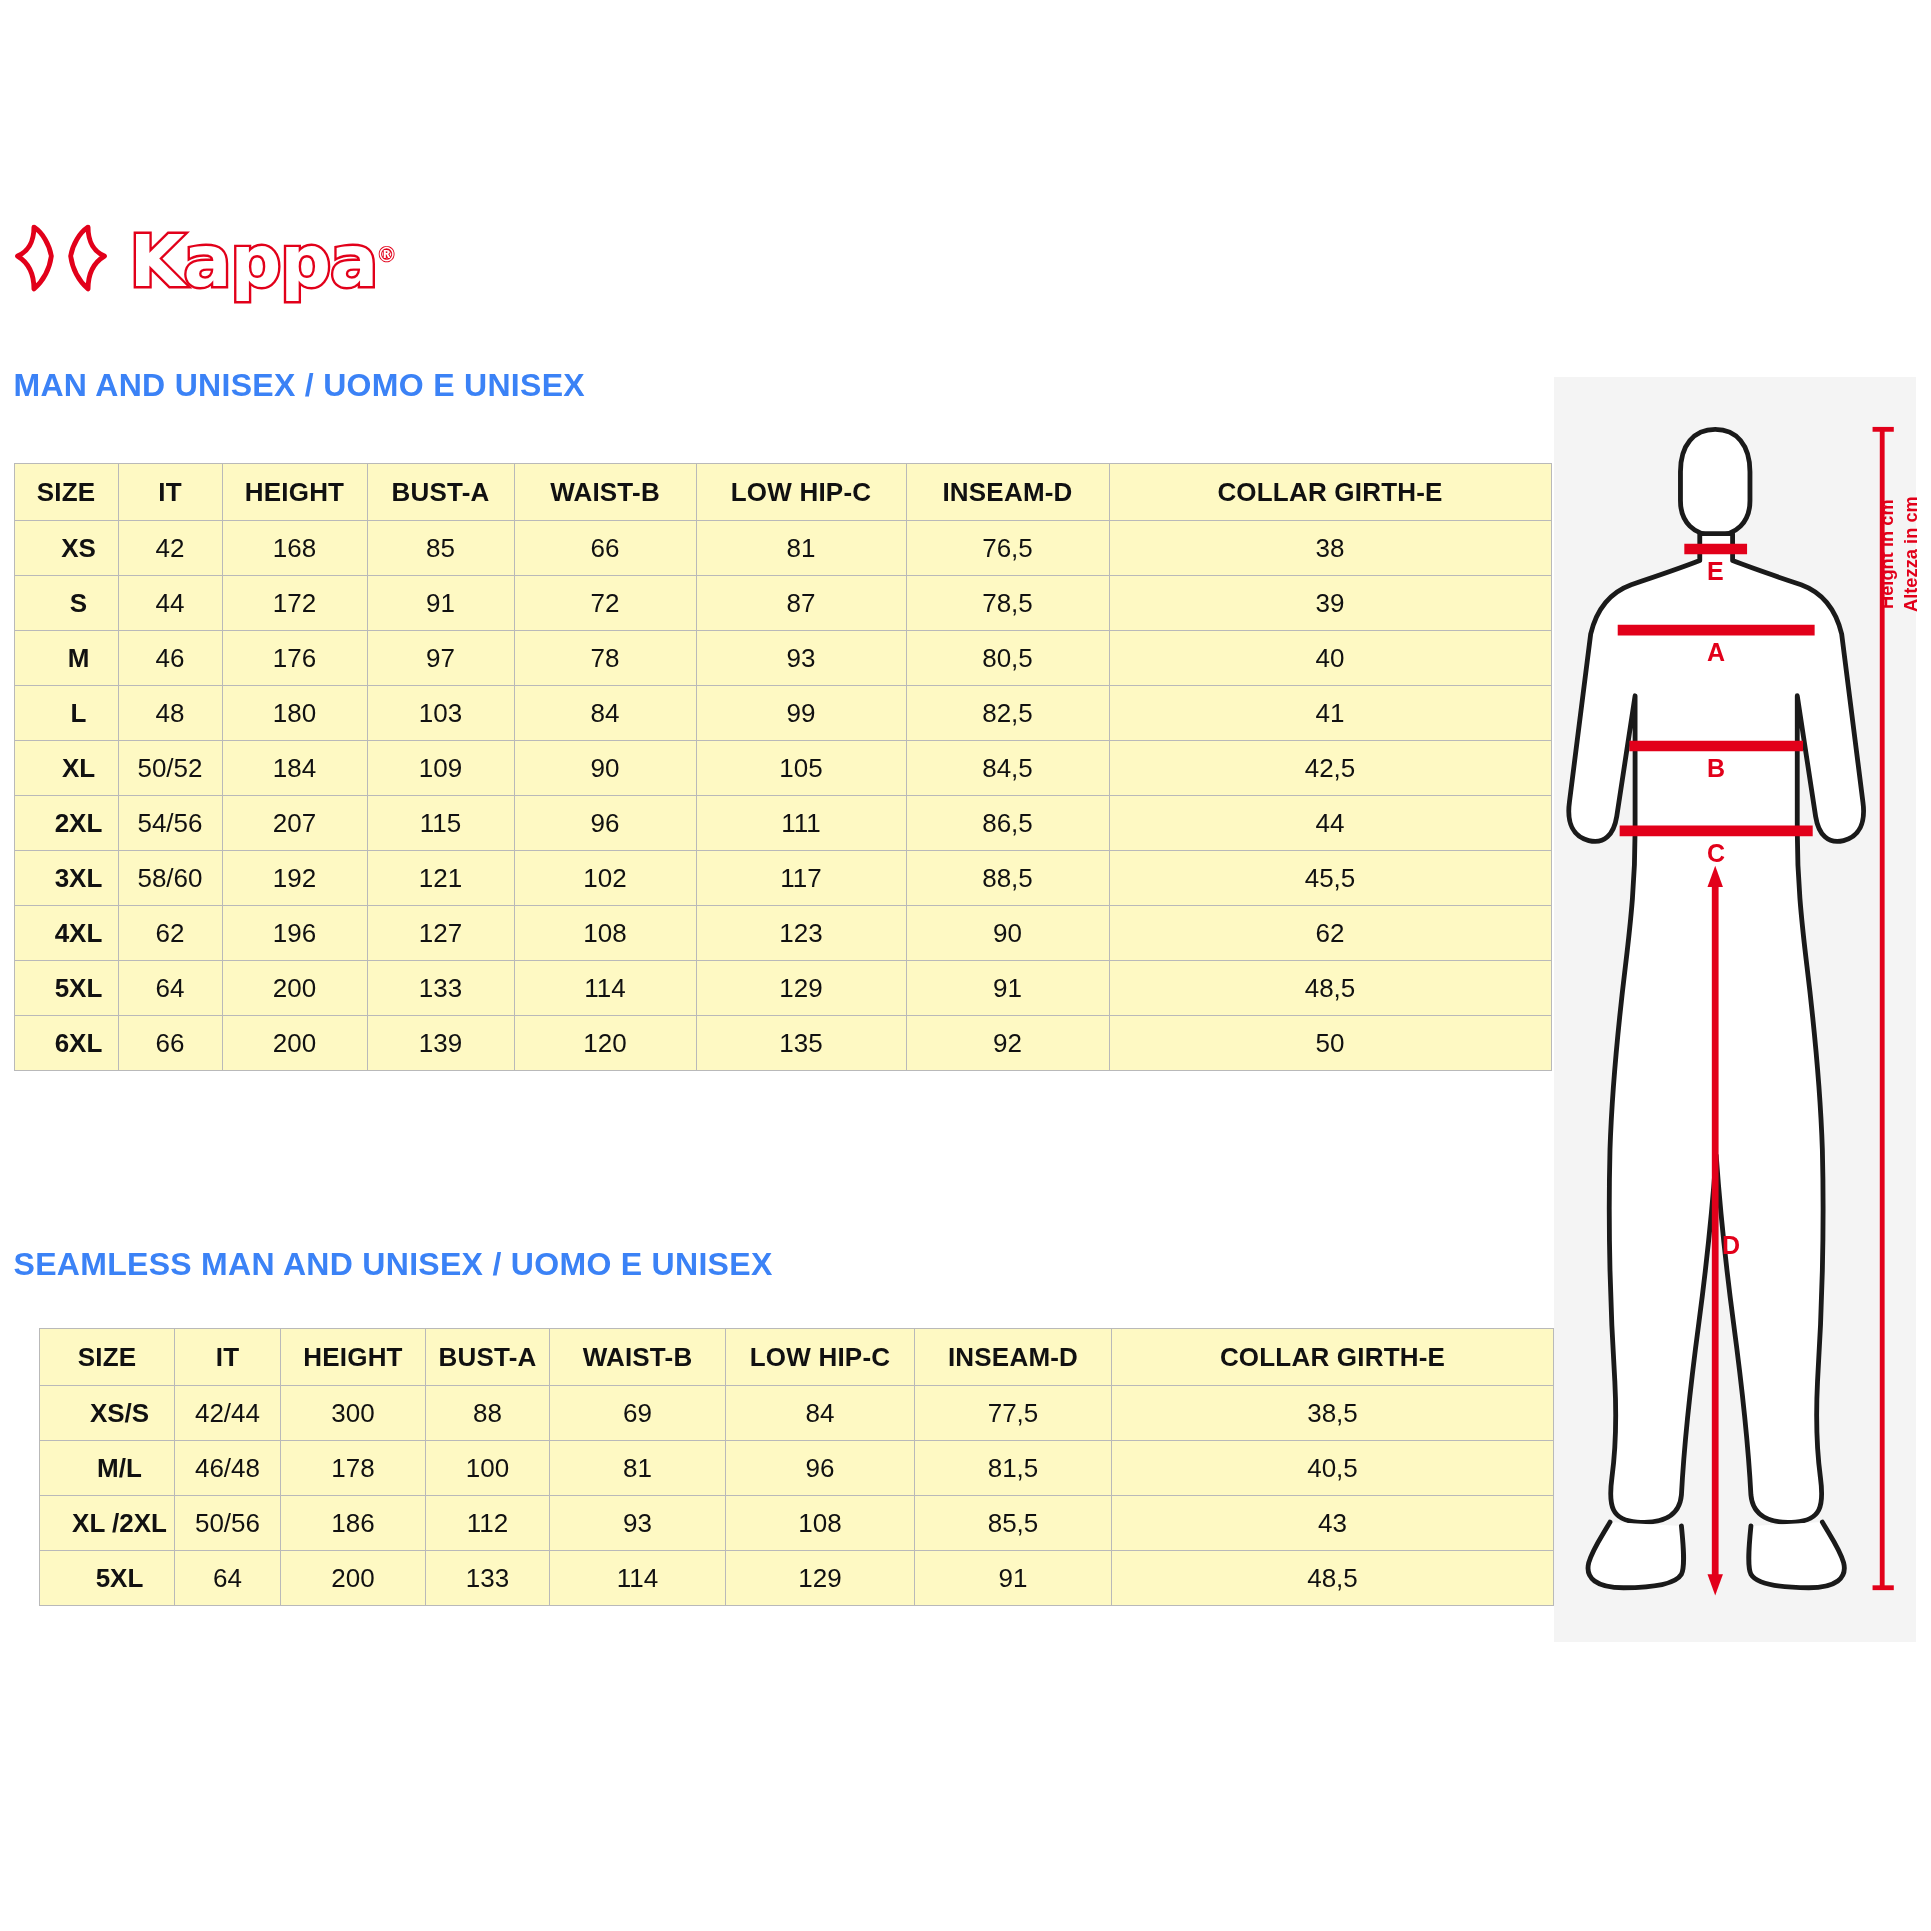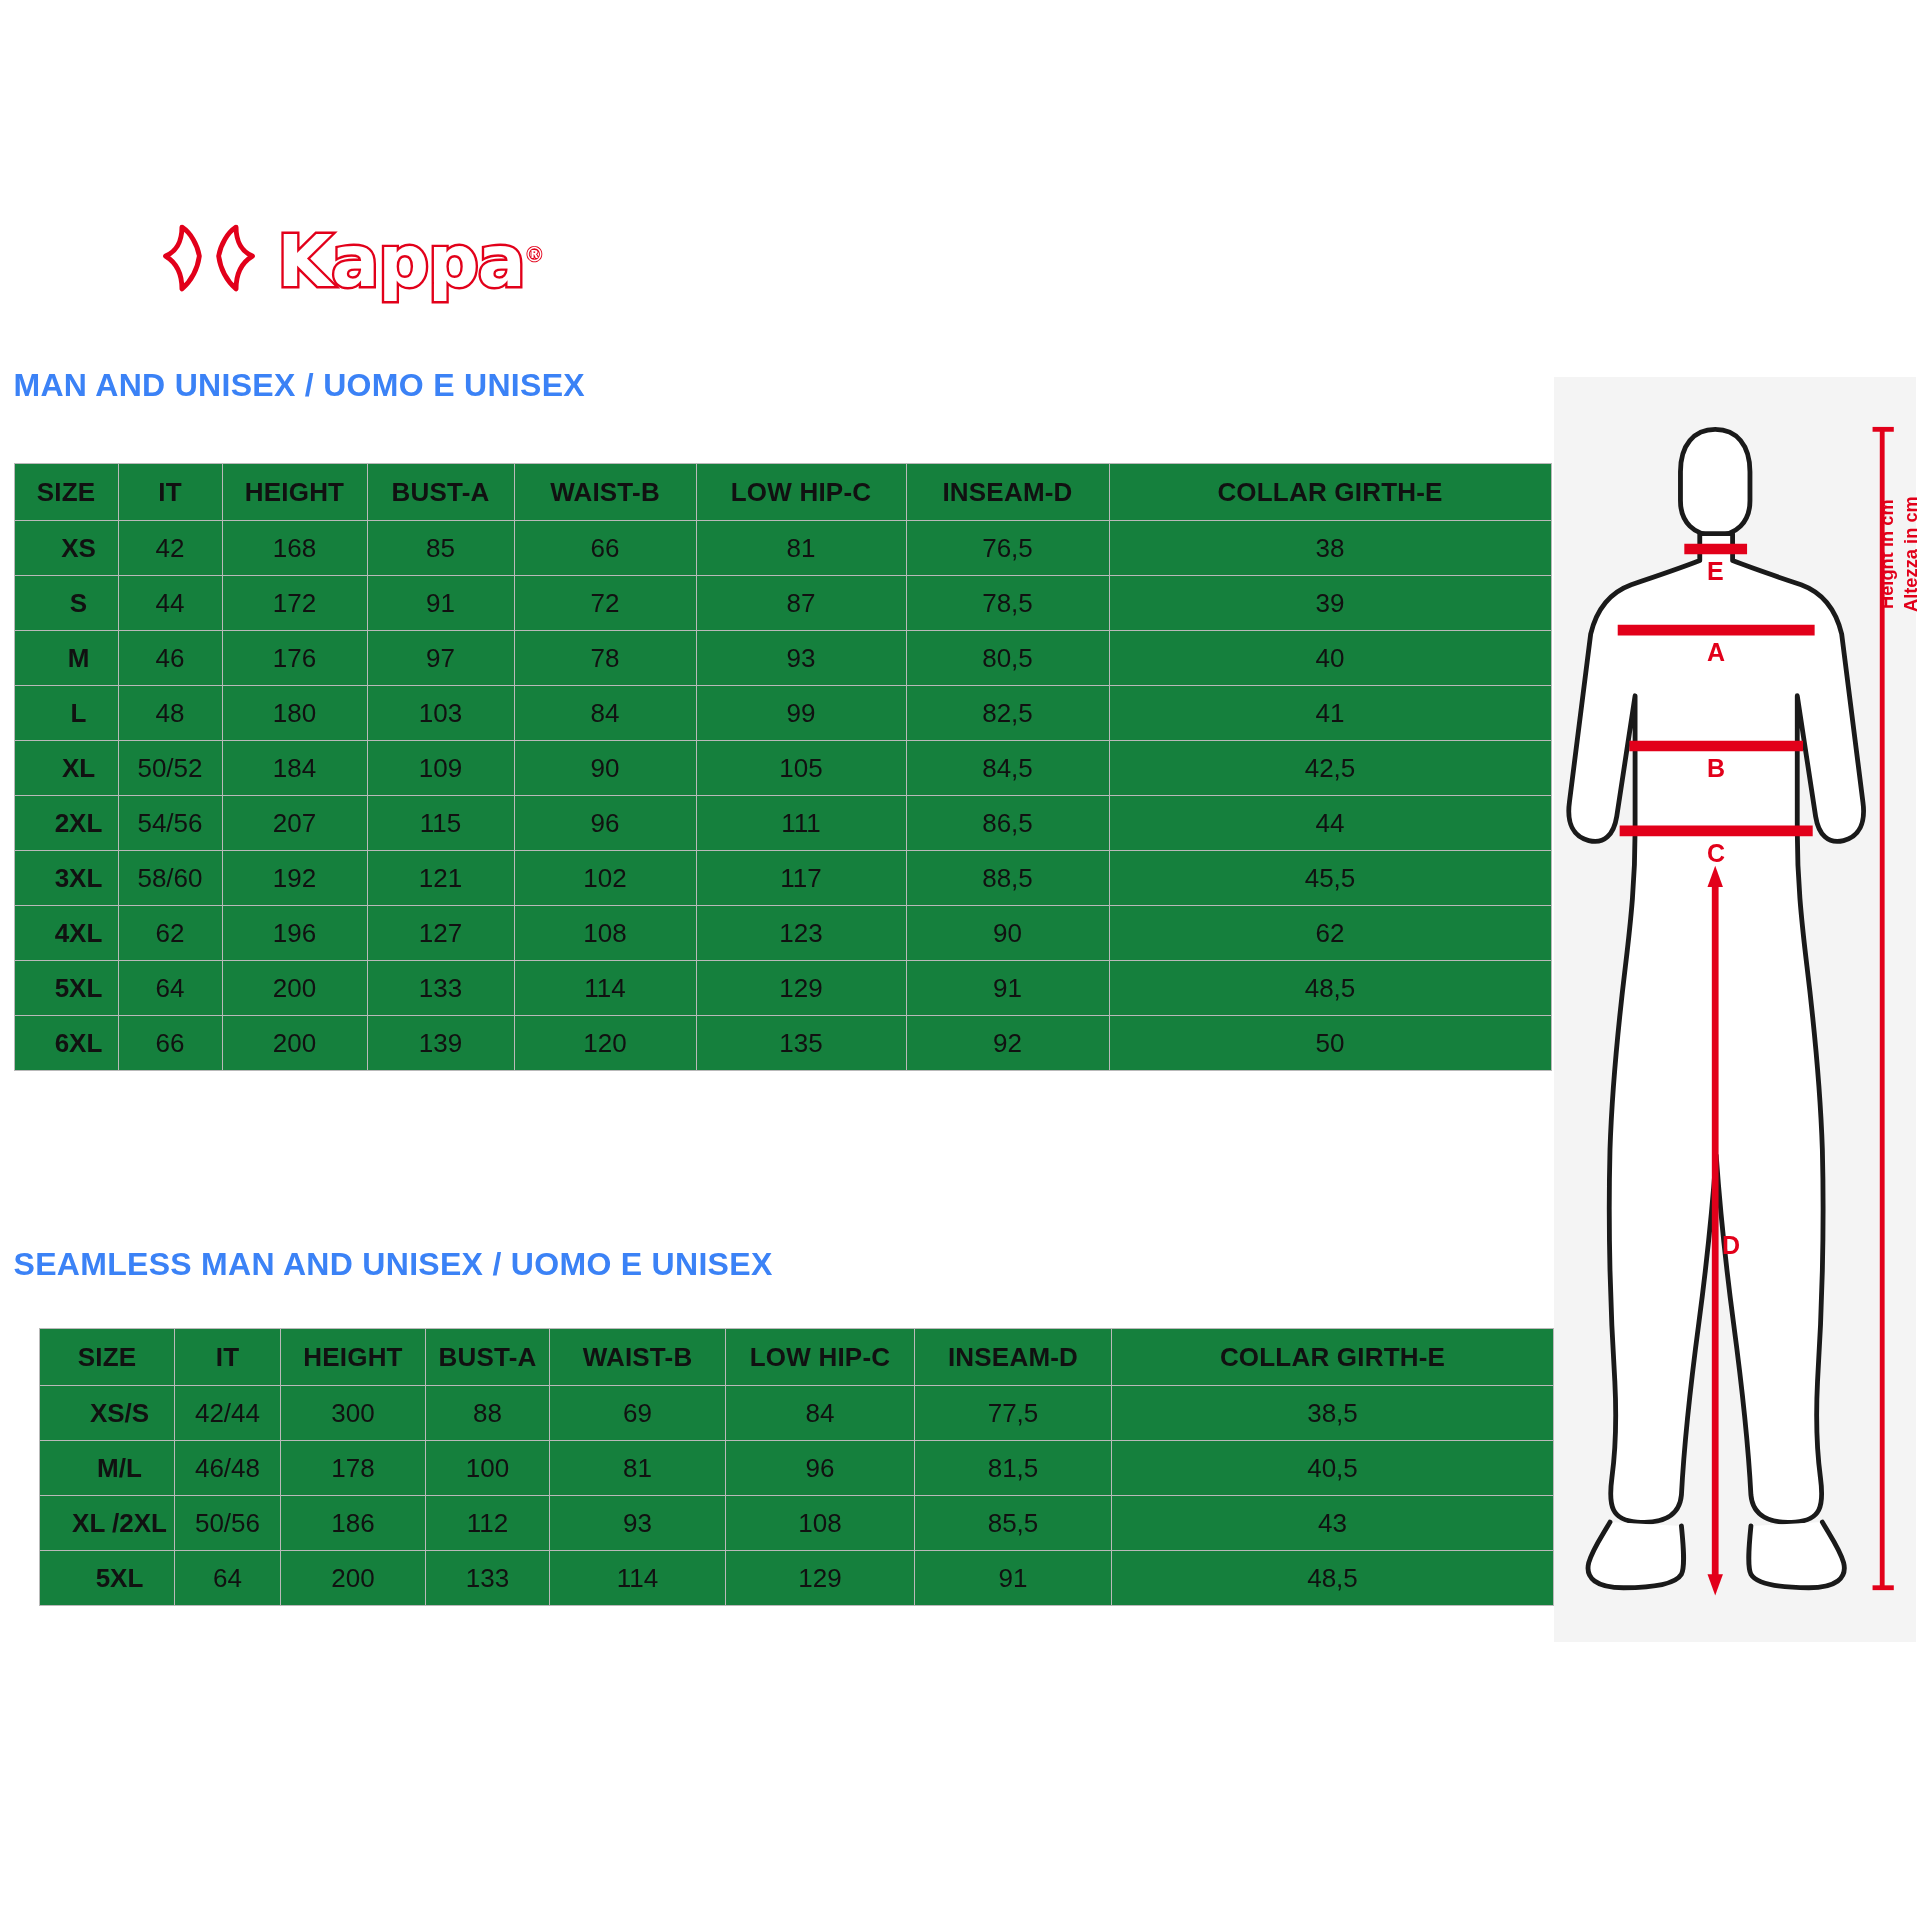--- a/index.html
+++ b/index.html
@@ -18,27 +18,26 @@
   .page {
     position: absolute;
     left: 0; top: 0;
     width: 1931px;
     height: 1931px;
   }
 
   
   .logo-wrap {
     position: absolute;
-    left: 31px;
+    left: 4px;
     top: 214px;
     width: 512px;
     height: 87px;
     display: flex;
     align-items: center;
-    justify-content: flex-end;
   }
   .logo-mark {
     width: 114px;
     height: 70px;
     position: relative;
     flex: none;
     margin-right: 11.6px;
   }
   .logo-text {
     font-family: "DejaVu Sans", sans-serif;
@@ -67,21 +66,21 @@
     white-space: nowrap;
   }
   #title-man { left: 13.5px; top: 367px; }
   #title-seamless { left: 13.5px; top: 1246px; }
 
   
   table.size-table {
     position: absolute;
     border-collapse: collapse;
     table-layout: fixed;
-    background: #15803d;
+    background: #fef9c3;
   }
   table.size-table td, table.size-table th {
     border: 1px solid #b9b9b9;
     text-align: center;
     vertical-align: middle;
     font-size: 26px;
     color: #111111;
     padding: 0;
     height: 54px;
   }

